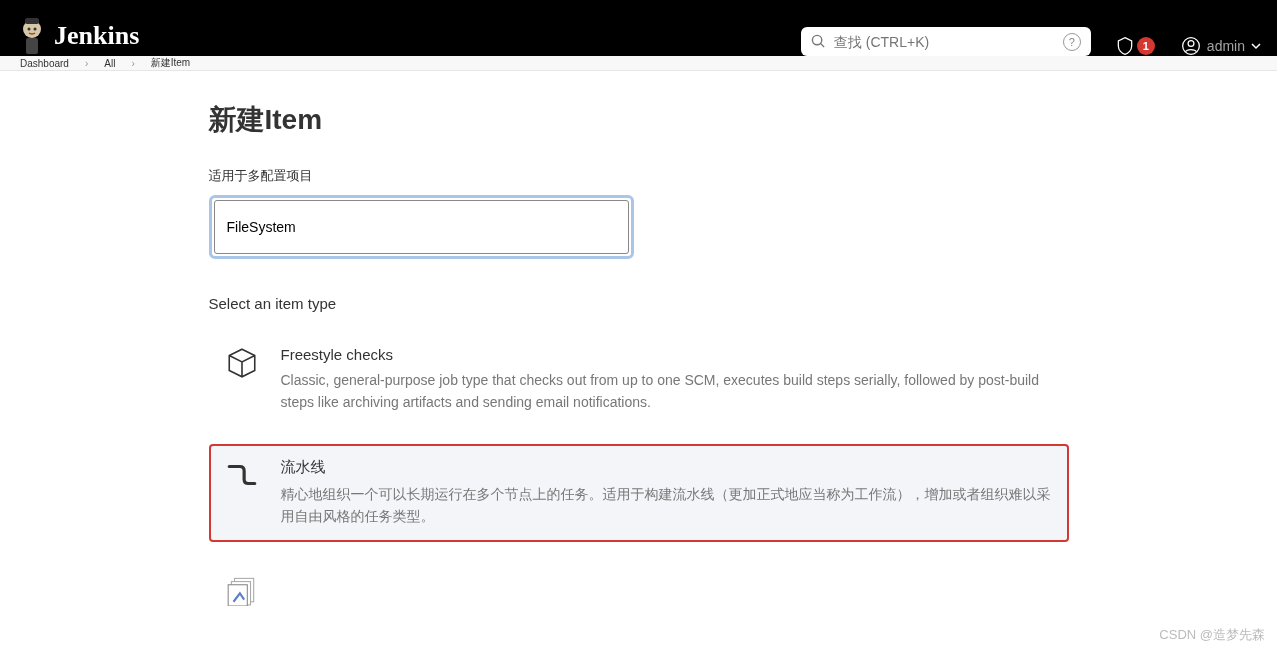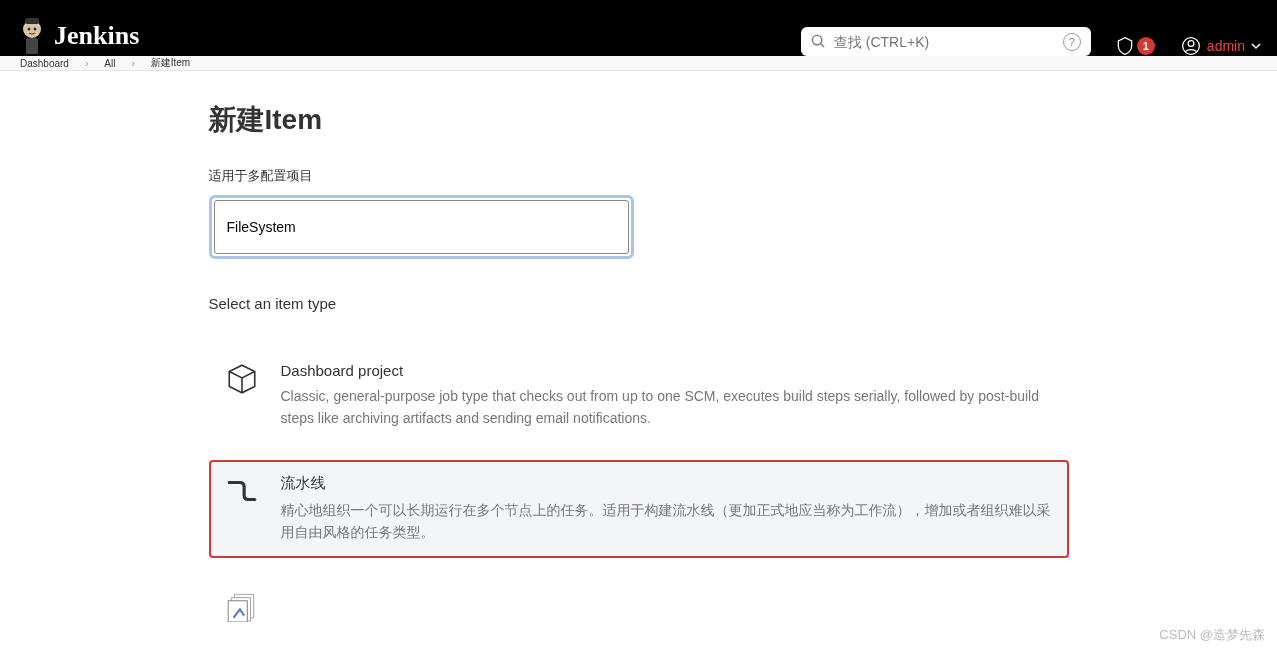--- a/index.html
+++ b/index.html
@@ -7,30 +7,30 @@
 .header { background: #000; height: 56px; display: flex; align-items: flex-end; padding: 0 16px; gap: 8px; }
 .logo-area { display: flex; align-items: center; gap: 6px; }
 .logo-icon { width: 32px; height: 40px; }
 .brand { color: #fff; font-weight: bold; font-size: 26px; font-family: Georgia, serif; }
 .header-spacer { flex: 1; }
 .search-box { background: #fff; border-radius: 6px; height: 29px; width: 290px; display: flex; align-items: center; padding: 0 10px; gap: 8px; }
 .search-box input { border: none; outline: none; flex: 1; font-size: 14px; color: #555; background: transparent; }
 .search-help { color: #888; border: 1.5px solid #999; border-radius: 50%; width: 18px; height: 18px; display: flex; align-items: center; justify-content: center; font-size: 11px; }
 .header-icon { color: #fff; display: flex; align-items: center; gap: 2px; margin-left: 16px; cursor: pointer; }
 .alert-badge { background: #d33833; color: #fff; border-radius: 50%; width: 18px; height: 18px; display: flex; align-items: center; justify-content: center; font-size: 11px; font-weight: bold; }
-.user-area { display: flex; align-items: center; gap: 6px; color: #ef4444; margin-left: 18px; cursor: pointer; font-size: 14px; }
+.user-area { display: flex; align-items: center; gap: 6px; color: #a3a3a3; margin-left: 18px; cursor: pointer; font-size: 14px; }
 .breadcrumb-bar { background: #f8f8f8; border-bottom: 1px solid #e6e6e6; padding: 0 20px; display: flex; align-items: center; gap: 16px; font-size: 10px; }
 .breadcrumb-bar a { color: #333; text-decoration: none; }
 .chevron { color: #999; }
 .main { max-width: 900px; margin: 0 auto; padding: 30px 20px 60px; }
 .page-title { font-size: 28px; font-weight: bold; margin-bottom: 28px; }
 .field-label { font-size: 13px; color: #333; margin-bottom: 10px; }
 .name-input-wrap { border: 3px solid #a9c6e8; border-radius: 6px; padding: 2px; width: 425px; margin-bottom: 36px; }
 .name-input { width: 100%; border: 1px solid #888; border-radius: 3px; padding: 18px 12px; font-size: 14px; outline: none; }
-.section-label { font-size: 15px; color: #333; margin-bottom: 36px; }
+.section-label { font-size: 15px; color: #333; margin-bottom: 20px; }
 .item-type { display: flex; gap: 20px; padding: 14px 16px; border-radius: 4px; cursor: pointer; }
 .item-type.selected { background: #f4f5f9; border: 2px solid #d33833; padding: 12px 14px; }
 .item-icon { width: 36px; flex-shrink: 0; color: #333; }
 .item-body { flex: 1; }
 .item-title { font-size: 15px; color: #333; margin-bottom: 6px; }
 .item-desc { font-size: 14px; color: #777; line-height: 1.6; }
 .item-list { display: flex; flex-direction: column; gap: 16px; }
 .watermark { position: fixed; bottom: 24px; right: 12px; color: rgba(120,120,120,0.5); font-size: 13px; }
 </style>
 </head>
@@ -96,21 +96,21 @@
 
   <div class="item-list">
 
     <div class="item-type">
       <div class="item-icon">
         <svg width="34" height="34" viewBox="0 0 32 32">
             <path d="M16 3 L28 9 L28 23 L16 29 L4 23 L4 9 Z M4 9 L16 15 L28 9 M16 15 L16 29" stroke="#333" stroke-width="1.5" fill="none"></path>
           </svg>
       </div>
       <div class="item-body">
-        <div class="item-title">Dashboard project</div>
+        <div class="item-title">Freestyle checks</div>
         <div class="item-desc">Classic, general-purpose job type that checks out from up to one SCM, executes build steps serially, followed by post-build steps like archiving artifacts and sending email notifications.</div>
       </div>
     </div>
 
     <div class="item-type selected">
       <div class="item-icon">
         <svg width="34" height="34" viewBox="0 0 32 32">
             <path d="M4 8 L14 8 Q18 8 18 12 L18 20 Q18 24 22 24 L28 24" stroke="#333" stroke-width="3" fill="none" stroke-linecap="round"></path>
           </svg>
       </div>

